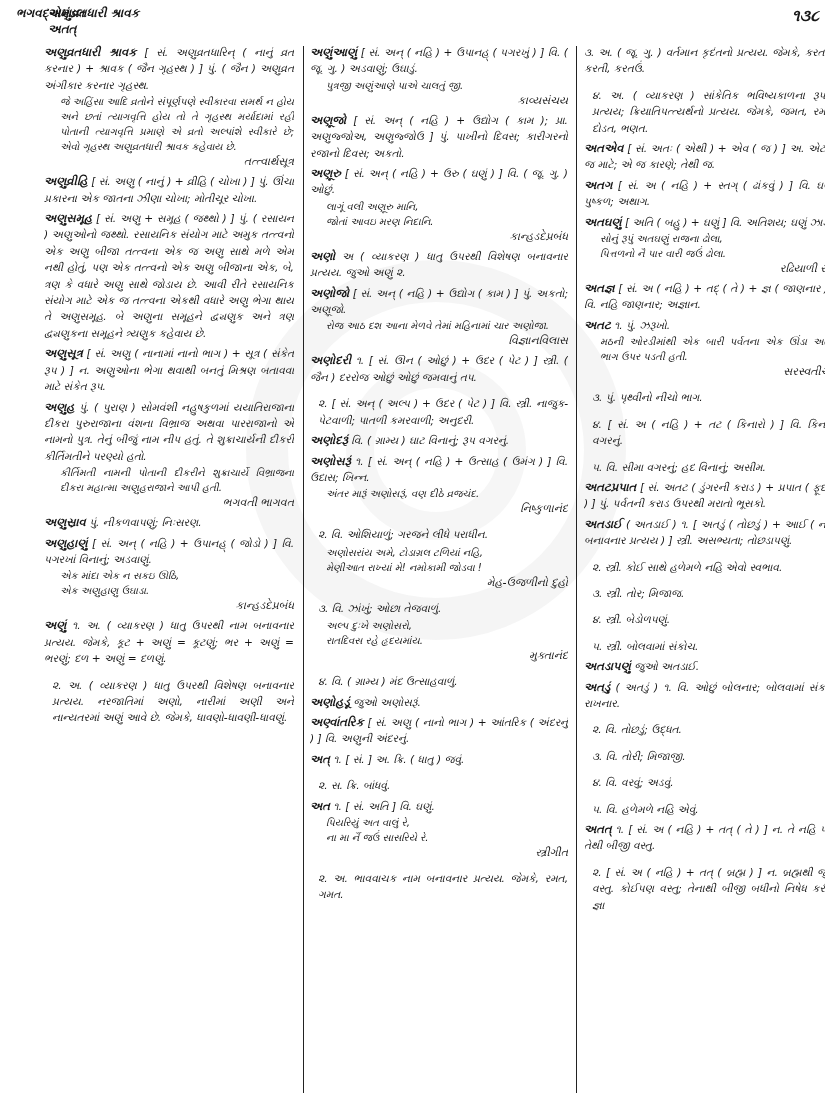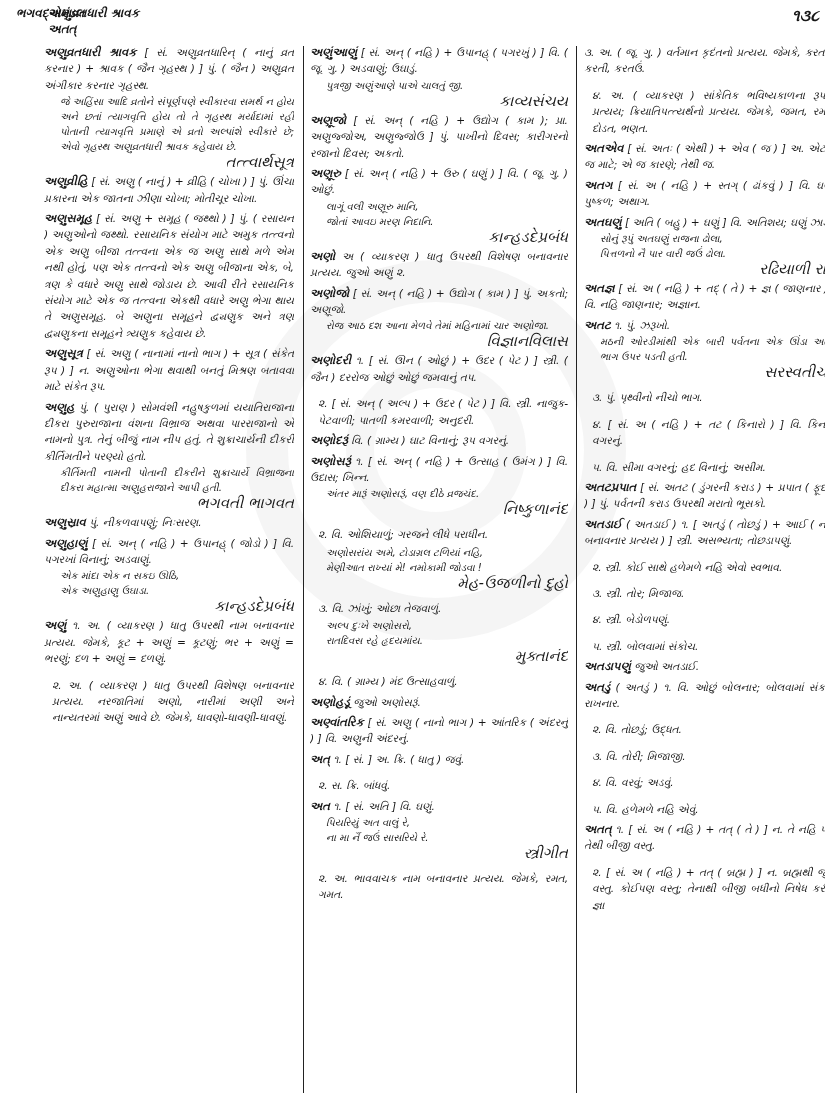--- a/index.html
+++ b/index.html
@@ -35,21 +35,21 @@
     .col2 { left: 294px; width: 258px; }
     .col3 { left: 568px; width: 252px; }
     .rule { position: absolute; top: 46px; bottom: 6px; width: 1px; background: #222; }
     .rule1 { left: 287px; }
     .rule2 { left: 560px; }
     .entry { margin: 0 0 4px 0; text-align: justify; }
     .entry .hw { font-weight: bold; font-size: 11.6px; }
     .entry .body { }
     .sense { margin: 10px 0 2px 8px; text-align: justify; }
     .quote { margin: 1px 0 1px 16px; font-size: 10px; line-height: 15px; }
-    .src { display: block; text-align: right; font-size: 15px; line-height: 14px; margin-bottom: 2px; }
+    .src { display: block; text-align: right; font-size: 11px; line-height: 14px; margin-bottom: 2px; }
   </style>
 </head>
 <body>
 
 <div class="page">
   <div class="watermark"></div>
   <div class="watermark2"></div>
 
   <div class="header">
     <div class="hdr-left">અણુવ્રતધારી શ્રાવક</div>

